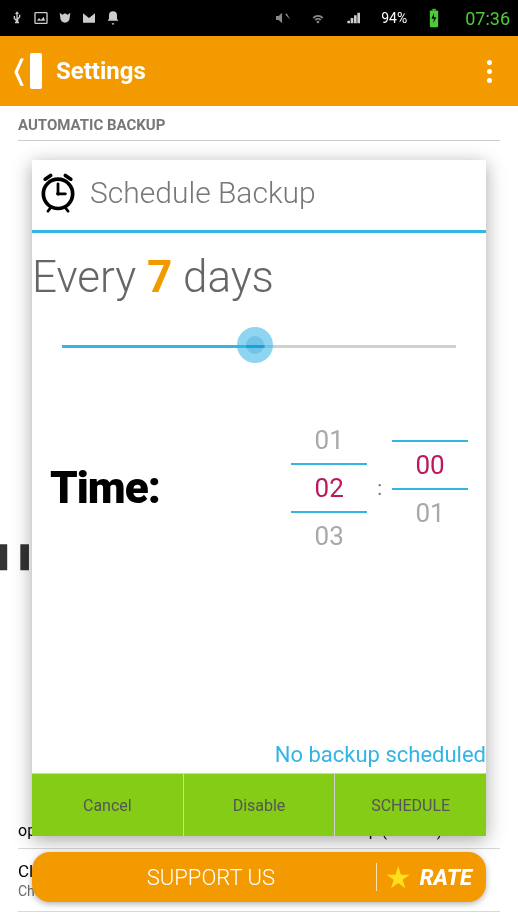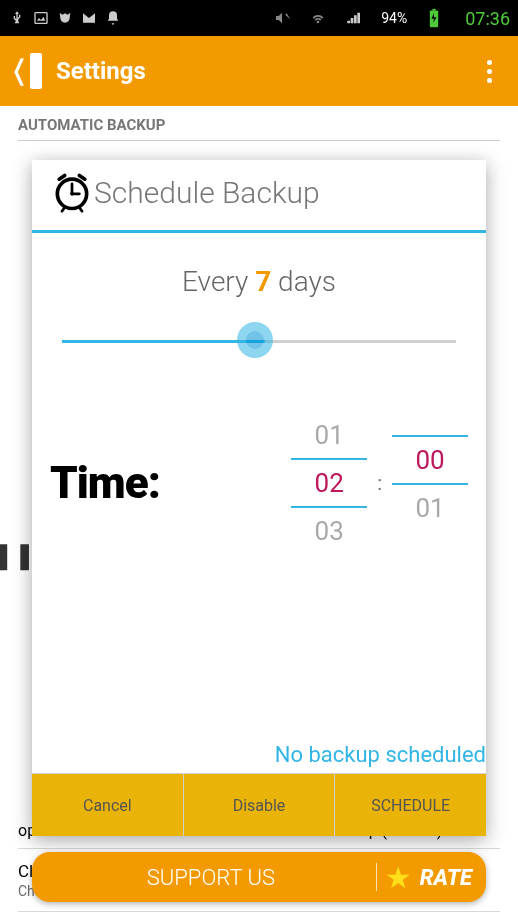--- a/index.html
+++ b/index.html
@@ -24,43 +24,43 @@
     
     .bg-settings{position:absolute;top:106px;left:0;right:0;bottom:0;padding:0 18px}
     .sect-h{color:#777;font-weight:700;font-size:15px;padding:10px 0 6px;border-bottom:1px solid #ccc}
     .row{padding:12px 0;border-bottom:1px solid #d8d8d8}
     .row .lbl{font-size:17px}
     .row .desc{font-size:14px;color:#6a6a6a;margin-top:2px}
     .pause{position:absolute;left:-8px;top:540px;font-size:26px;color:#333}
 
     
     .dialog{position:absolute;top:160px;left:32px;right:32px;bottom:84px;background:#fff;box-shadow:0 4px 18px rgba(0,0,0,0.35);display:flex;flex-direction:column}
-    .dlg-head{display:flex;align-items:center;padding:10px 18px 16px}
+    .dlg-head{display:flex;align-items:center;gap:10px;padding:10px 4px 16px}
     .clock-ico{width:44px;height:44px}
     .dlg-title{font-size:30px;color:#777;font-weight:300}
     .hr-blue{height:3px;background:#33b5e5}
-    .every{font-size:28px;color:#666;text-align:center;margin:32px 0 24px;font-weight:300}
+    .every{font-size:44px;color:#666;margin:18px 0 24px;font-weight:300}
     .every .n{color:#f39900;font-weight:700}
     .slider{position:relative;height:40px;margin:0 6px 40px}
     .slider .track{position:absolute;top:18px;left:24px;right:24px;height:3px;background:#d0d0d0}
     .slider .fill{position:absolute;top:18px;left:24px;width:46%;height:3px;background:#33b5e5}
     .slider .thumb{position:absolute;top:0;left:49%;width:36px;height:36px;border-radius:50%;background:#33b5e5;opacity:0.55;margin-left:-18px}
     .slider .thumb:after{content:"";position:absolute;inset:9px;border-radius:50%;background:#0093d6}
 
     .time-row{display:flex;align-items:center;padding:0 18px;margin-top:10px}
     .time-lbl{font-size:44px;font-weight:900;letter-spacing:-1px}
     .pickers{margin-left:auto;display:flex;align-items:center;gap:10px}
     .picker{width:76px;text-align:center}
     .picker .cell{font-size:26px;color:#a9a9a9;padding:8px 0}
     .picker .sel{color:#be185d;border-top:2px solid #33b5e5;border-bottom:2px solid #33b5e5}
     .colon{color:#777;font-size:20px}
 
     .no-sched{color:#33b5e5;font-size:22px;text-align:right;margin-top:auto;margin-bottom:6px}
     .btn-row{display:flex;border-top:1px solid #d0d0d0}
-    .btn-row button{flex:1;height:62px;background:#eab308;border:none;border-right:1px solid #d0d0d0;font-size:16px;color:#555}
+    .btn-row button{flex:1;height:62px;background:#84cc16;border:none;border-right:1px solid #d0d0d0;font-size:16px;color:#555}
     .btn-row button:last-child{border-right:none}
 
     
     .banner{position:absolute;left:32px;right:32px;bottom:18px;height:50px;background:#f39a00;border-radius:18px;display:flex;align-items:center;color:#fff;padding:0 14px;box-shadow:0 2px 6px rgba(0,0,0,0.3)}
     .banner .support{flex:1;font-size:22px;font-weight:300;text-align:center}
     .banner .sep{width:1px;height:28px;background:rgba(255,255,255,0.7)}
     .banner .star{color:#ffdf1a;font-size:30px;margin:0 8px}
     .banner .rate{font-size:22px;font-weight:800;font-style:italic}
   </style>
 </head>

